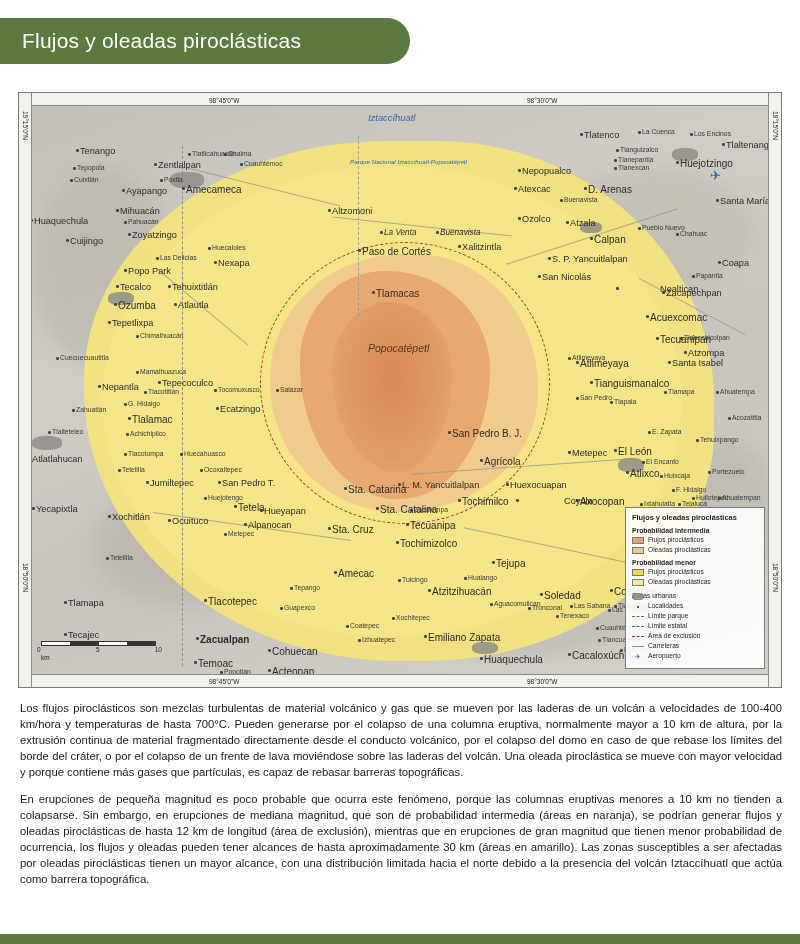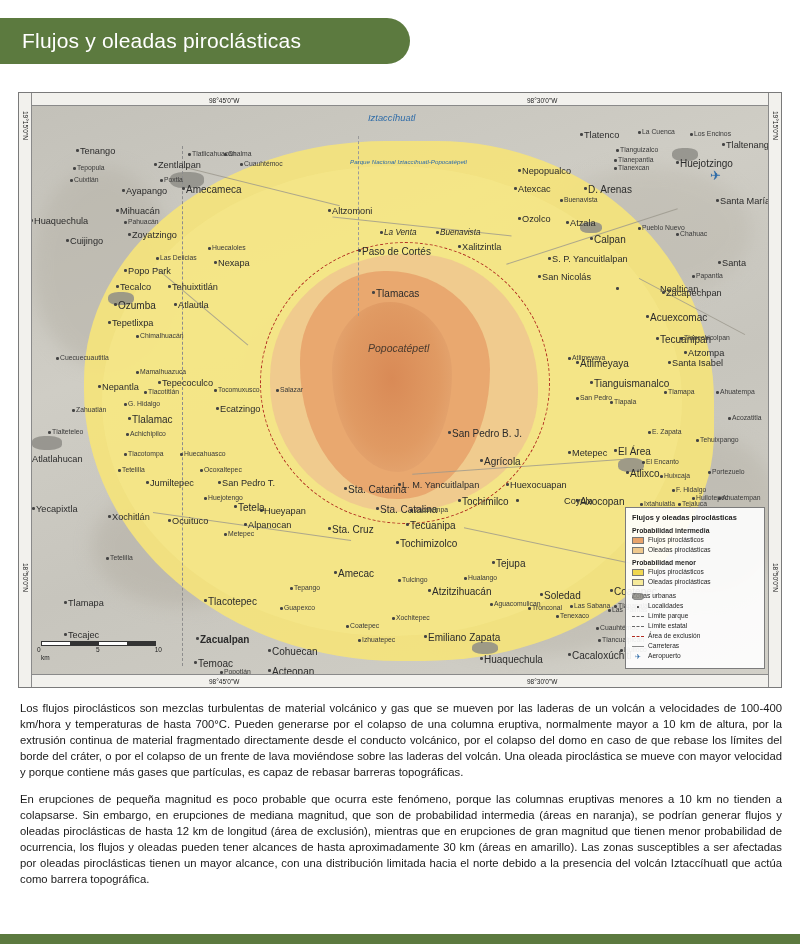--- a/index.html
+++ b/index.html
@@ -420,21 +420,21 @@
         <div class="lbl city" style="left: 501px; top: 403px; margin-left: 44px;">Coyula</div>
         <div class="dot" style="left: 557px; top: 406px;"></div>
         <div class="lbl big" style="left: 561px; top: 403px;">Axocopan</div>
         <div class="dot" style="left: 461px; top: 366px;"></div>
         <div class="lbl big" style="left: 465px; top: 363px;">Agrícola</div>
         <div class="dot" style="left: 429px; top: 338px;"></div>
         <div class="lbl big" style="left: 433px; top: 335px;">San Pedro B. J.</div>
         <div class="dot" style="left: 549px; top: 358px;"></div>
         <div class="lbl city" style="left: 553px; top: 355px;">Metepec</div>
         <div class="dot" style="left: 595px; top: 356px;"></div>
-        <div class="lbl big" style="left: 599px; top: 353px;">El Área</div>
+        <div class="lbl big" style="left: 599px; top: 353px;">El León</div>
         <div class="dot" style="left: 607px; top: 378px;"></div>
         <div class="lbl big" style="left: 611px; top: 375px;">Atlixco</div>
         <div class="dot" style="left: 623px; top: 368px;"></div>
         <div class="lbl sm" style="left: 627px; top: 365px;">El Encanto</div>
         <div class="dot" style="left: 641px; top: 382px;"></div>
         <div class="lbl sm" style="left: 645px; top: 379px;">Huixcaja</div>
         <div class="dot" style="left: 689px; top: 378px;"></div>
         <div class="lbl sm" style="left: 693px; top: 375px;">Portezuelo</div>
         <div class="dot" style="left: 653px; top: 396px;"></div>
         <div class="lbl sm" style="left: 657px; top: 393px;">F. Hidalgo</div>
@@ -474,21 +474,21 @@
         <div class="lbl sm" style="left: 665px; top: 241px;">Tlanechicolpan</div>
         <div class="dot" style="left: 627px; top: 222px;"></div>
         <div class="lbl big" style="left: 631px; top: 219px;">Acuexcomac</div>
         <div class="dot" style="left: 643px; top: 198px;"></div>
         <div class="lbl city" style="left: 647px; top: 195px;">Zacapechpan</div>
         <div class="dot" style="left: 597px; top: 194px;"></div>
         <div class="lbl city" style="left: 601px; top: 191px; margin-left: 40px;">Nealtican</div>
         <div class="dot" style="left: 673px; top: 182px;"></div>
         <div class="lbl sm" style="left: 677px; top: 179px;">Papantla</div>
         <div class="dot" style="left: 699px; top: 168px;"></div>
-        <div class="lbl city" style="left: 703px; top: 165px;">Santa</div>
+        <div class="lbl city" style="left: 703px; top: 165px;">Coapa</div>
         <div class="dot" style="left: 519px; top: 182px;"></div>
         <div class="lbl city" style="left: 523px; top: 179px;">San Nicolás</div>
         <div class="dot" style="left: 529px; top: 164px;"></div>
         <div class="lbl city" style="left: 533px; top: 161px;">S. P. Yancuitlalpan</div>
         <div class="dot" style="left: 439px; top: 152px;"></div>
         <div class="lbl city" style="left: 443px; top: 149px;">Xalitzintla</div>
         <div class="dot" style="left: 571px; top: 144px;"></div>
         <div class="lbl big" style="left: 575px; top: 141px;">Calpan</div>
         <div class="dot" style="left: 619px; top: 134px;"></div>
         <div class="lbl sm" style="left: 623px; top: 131px;">Pueblo Nuevo</div>

